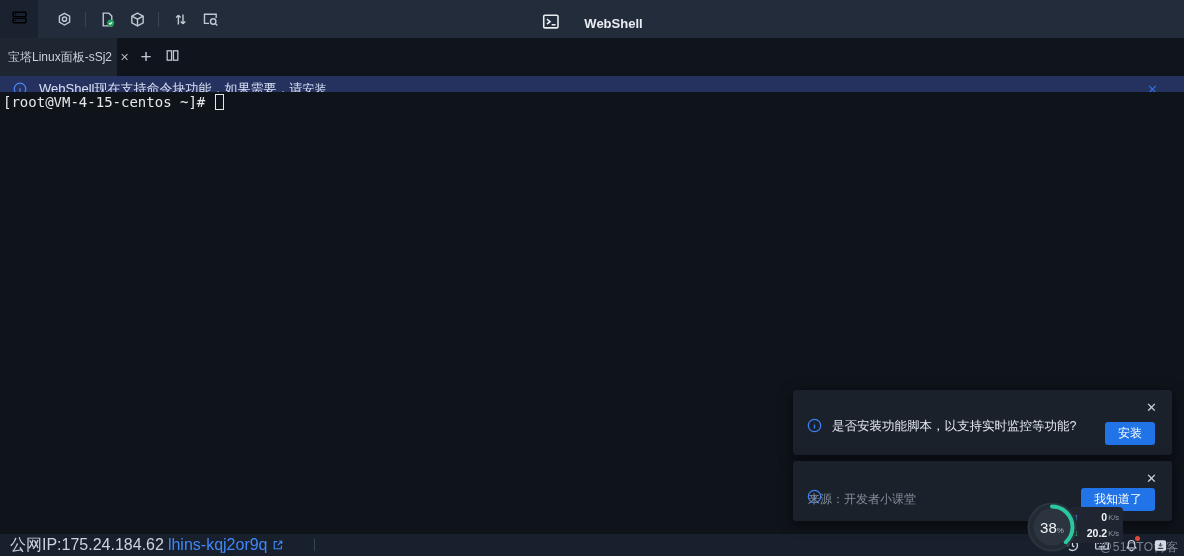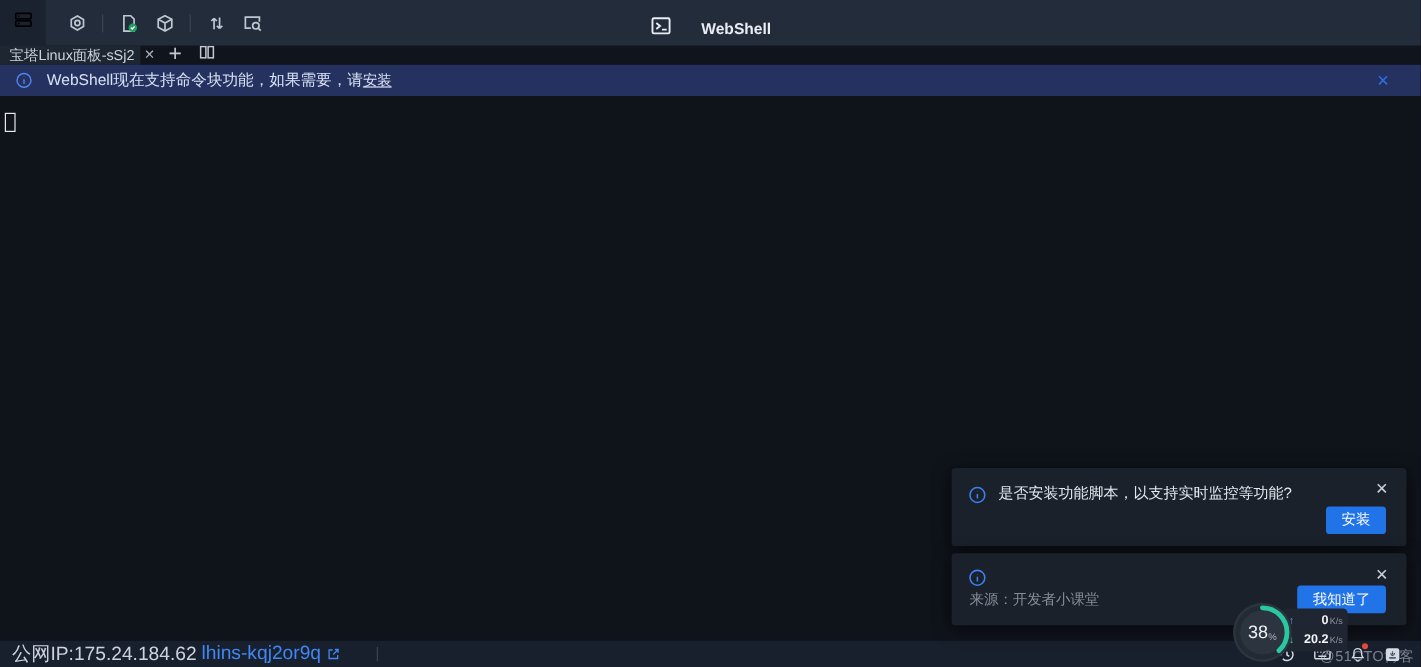--- a/index.html
+++ b/index.html
@@ -10,21 +10,21 @@
   
   .topbar { position:relative; height:38px; background:#232c3b; display:flex; align-items:center; }
   .topbar .tile { width:38px; height:38px; background:#1a222f; display:flex; align-items:center; justify-content:center; cursor:pointer; }
   .tb-btn { display:flex; align-items:center; justify-content:center; width:30px; height:30px; color:#bfc7d2; cursor:pointer; }
   .tb-btn svg { display:block; }
   .tb-div { width:1px; height:15px; background:#3a4452; margin:0 6px; }
   .tb-title { position:absolute; left:50%; top:0; height:46px; transform:translateX(-50%);
     display:flex; align-items:center; gap:24px; color:#e9edf2; font-size:13px; font-weight:700; }
 
   
-  .tabbar { height:16px; background:#10151d; display:flex; align-items:stretch; }
+  .tabbar { height:38px; background:#10151d; display:flex; align-items:stretch; }
   .tab { width:117px; background:#1e2632; display:flex; align-items:center; padding:0 8px; gap:8px; cursor:pointer; }
   .tab-label { color:#ccd3dc; font-size:12px; white-space:nowrap; }
   .tab-close { color:#aab2bd; font-size:11px; line-height:1; cursor:pointer; }
   .tab-plus { margin-left:16px; width:26px; display:flex; align-items:center; justify-content:center;
     color:#c2c9d4; font-size:19px; font-weight:300; cursor:pointer; }
   .tab-split { width:26px; display:flex; align-items:center; justify-content:center; color:#c2c9d4; cursor:pointer; }
 
   
   .banner { position:relative; height:26px; background:#25315f; display:flex; align-items:center; padding-left:13px; }
   .banner-icon { color:#4d86f2; display:flex; margin-right:12px; }
@@ -37,21 +37,21 @@
   .terminal { position:absolute; top:92px; left:0; right:0; bottom:22px; background:#0f141b; padding:2px 0 0 3px; cursor:text; }
   .prompt-line { display:flex; align-items:center; font-family:"DejaVu Sans Mono","Liberation Mono",monospace;
     font-size:14px; color:#e5e7ea; white-space:pre; }
   .cursor { display:inline-block; width:9px; height:16px; border:1px solid #e5e7ea; margin-left:1px; }
 
   
   .toast { position:absolute; left:793px; width:379px; background:#1a212b; border-radius:3px;
     box-shadow:0 3px 14px rgba(0,0,0,.6); z-index:10; }
   .toast-install { top:390px; height:65px; }
   .toast-feature { top:461px; height:60px; }
-  .toast-head { display:flex; align-items:flex-end; gap:10px; padding:13px 14px 0 14px; }
+  .toast-head { display:flex; align-items:flex-start; gap:10px; padding:28px 14px 0 14px; }
   .toast-icon { color:#3d7ef0; display:flex; flex:0 0 auto; }
   .toast-msg { color:#e3e8ee; font-size:12.5px; }
   .toast-close { position:absolute; top:11px; right:15px; color:#c9cfd9; font-size:13px; line-height:1; cursor:pointer; }
   .btn-primary { position:absolute; right:17px; bottom:10px; background:#2173e8; color:#fff; font-size:12px;
     padding:3px 13px; border:none; border-radius:3px; cursor:pointer; font-family:inherit; }
   .toast-source { position:absolute; left:15px; bottom:13px; color:#868e9b; font-size:12px; }
 
   
   .statusbar { position:absolute; left:0; right:0; bottom:0; height:22px; background:#19202d;
     display:flex; align-items:center; font-size:16px; z-index:5; }
@@ -178,21 +178,21 @@
           <path d="M8 7v4.2"></path>
           <path d="M8 4.6v.2"></path>
         </svg>
     </span>
     <span class="banner-text">WebShell现在支持命令块功能，如果需要，请</span>
       <span class="banner-link">安装</span>
     <span class="banner-close">✕</span>
   </div>
 
   <div class="terminal">
-    <div class="prompt-line"><span class="cursor"></span></div>
+    <div class="prompt-line"><span>[root@VM-4-15-centos ~]# </span><span class="cursor"></span></div>
   </div>
 
   <div class="toast toast-install">
     <div class="toast-head">
       <span class="toast-icon">
         <svg width="15" height="15" viewBox="0 0 16 16" fill="none" stroke="currentColor" stroke-width="1.4">
           <circle cx="8" cy="8" r="6.6"></circle>
             <path d="M8 7v4.2"></path>
             <path d="M8 4.6v.2"></path>
           </svg>

